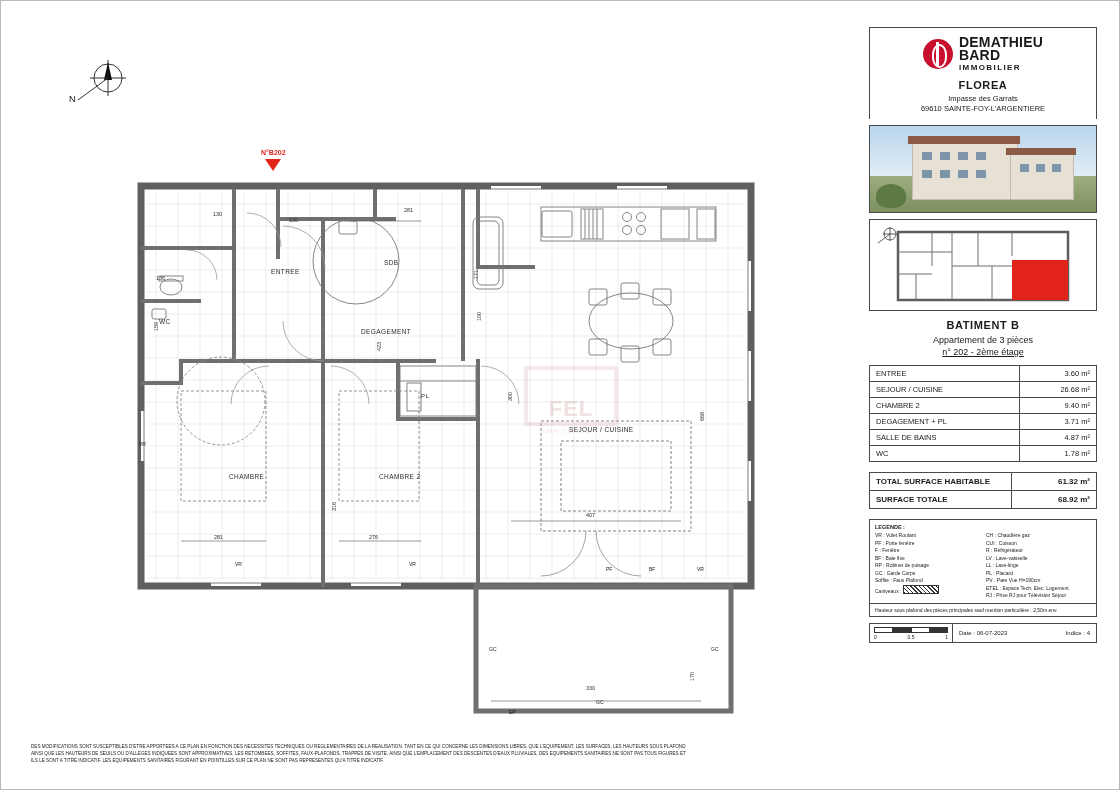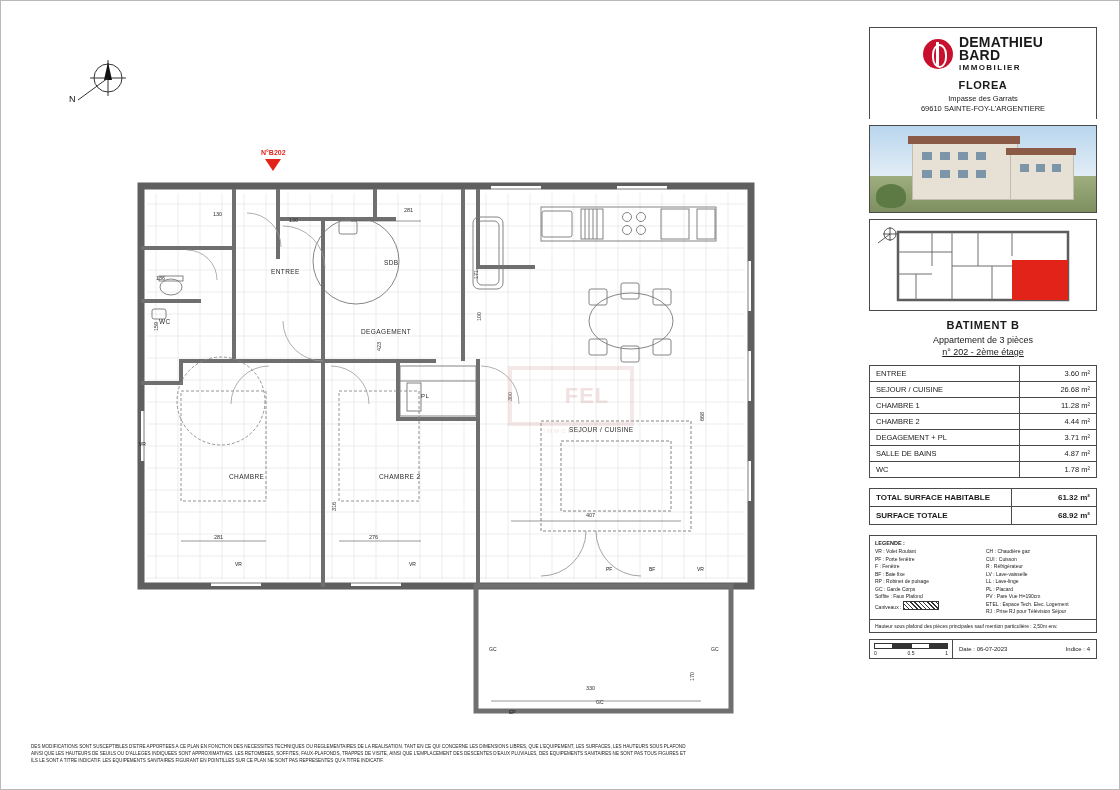--- a/index.html
+++ b/index.html
@@ -358,21 +358,21 @@
     <div class="abs tiny" style="left:575px;top:678px;">GC</div>
     <div class="abs tiny" style="left:585px;top:545px;">PF</div>
     <div class="abs tiny" style="left:628px;top:545px;">BF</div>
     <div class="abs tiny" style="left:676px;top:545px;">VR</div>
     <div class="abs tiny" style="left:214px;top:540px;">VR</div>
     <div class="abs tiny" style="left:388px;top:540px;">VR</div>
     <div class="abs tiny" style="left:118px;top:420px;">VR</div>
     <div class="abs tiny" style="left:488px;top:688px;">EP</div>
 
     <div class="abs" id="watermark">
-      <div style="border:4px solid #d9a7a7;width:86px;height:52px;display:flex;align-items:center;justify-content:center;margin:0 auto;padding-left:32px;">
+      <div style="border:4px solid #d9a7a7;width:86px;height:52px;display:flex;align-items:flex-end;justify-content:center;margin:0 auto;">
         <span style="font-size:22px;font-weight:bold;color:#c98c8c;letter-spacing:1px;">FEL</span>
       </div>
       <div style="text-align:center;font-size:6px;color:#c98c8c;letter-spacing:2px;margin-top:2px;">IMMOBILIER</div>
     </div>
   </div>
 
   <div class="abs" id="panel">
 
     <div class="panelbox" id="logoBox">
       <div class="logoRow">
@@ -447,26 +447,22 @@
       <tbody>
           <tr>
         <td>ENTREE</td>
         <td class="v">3.60 m²</td>
       </tr>
       <tr>
         <td>SEJOUR / CUISINE</td>
         <td class="v">26.68 m²</td>
       </tr>
       <tr>
-        <td>CHAMBRE 1</td>
-        <td class="v">11.28 m²</td>
-      </tr>
-      <tr>
         <td>CHAMBRE 2</td>
-        <td class="v">4.44 m²</td>
+        <td class="v">9.40 m²</td>
       </tr>
       <tr>
         <td>DEGAGEMENT + PL</td>
         <td class="v">3.71 m²</td>
       </tr>
       <tr>
         <td>SALLE DE BAINS</td>
         <td class="v">4.87 m²</td>
       </tr>
       <tr>

